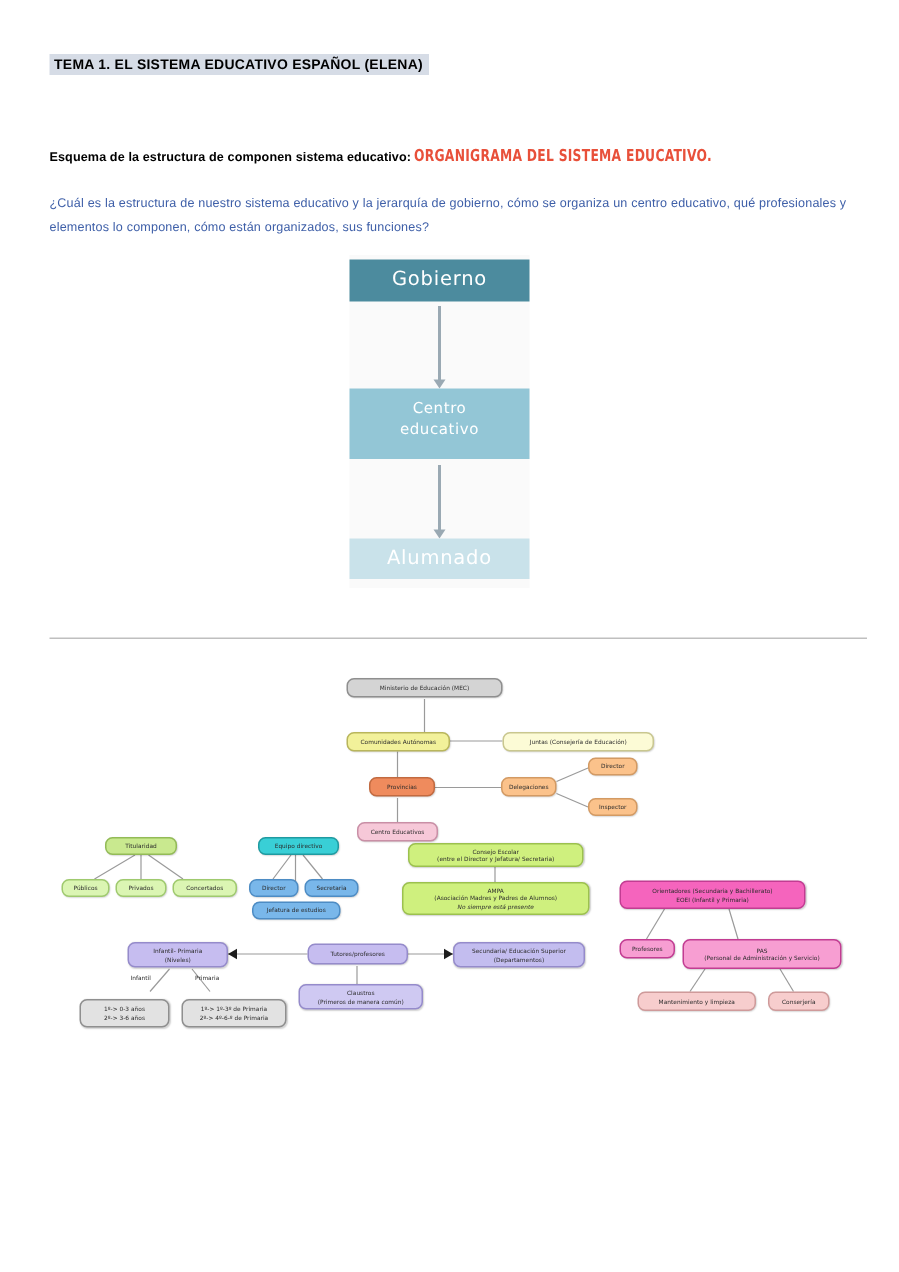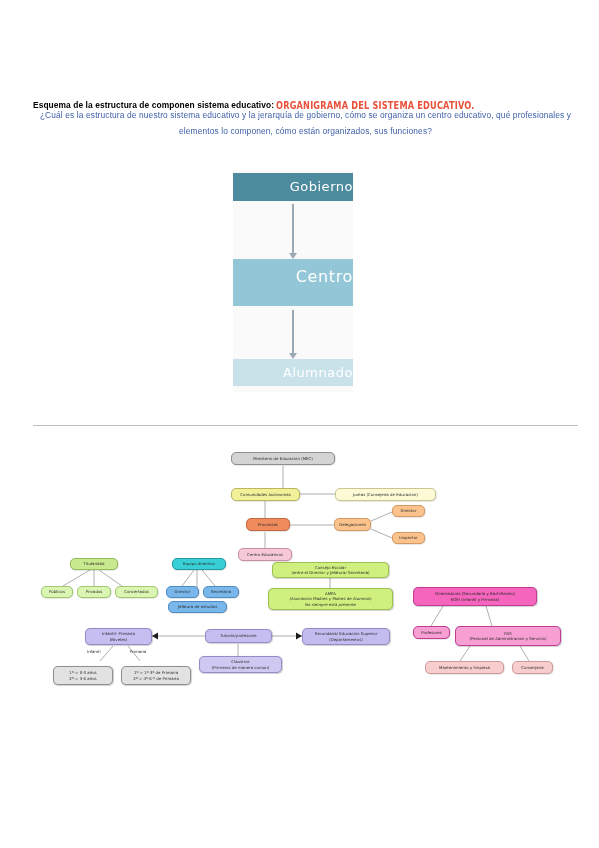--- a/index.html
+++ b/index.html
@@ -45,53 +45,52 @@
     font-weight: bold;
     font-size: 9.6px;
     letter-spacing: 0.02em;
     transform: scaleY(1.15) scaleX(0.95);
     transform-origin: left center;
     display: inline-block;
   }
 
   .blue-q {
     position: absolute;
-    left: 33px; top: 108px;
+    left: 33px; top: 128px;
     width: 545px;
     font-size: 8.4px;
     color: #3e5fa8;
     line-height: 1.85;
     letter-spacing: 0.015em;
-    text-align: center;
   }
 
   
   .diag1 {
     position: absolute;
     left: 233px; top: 170px;
     width: 120px; height: 222px;
     background: #fafafa;
   }
   .d1-box {
     position: absolute;
     left: 0; width: 120px;
-    text-align: right;
+    text-align: center;
     font-family: "DejaVu Sans", sans-serif;
     color: #ffffff;
     letter-spacing: 0.04em;
   }
   .d1-gob {
     top: 3px; height: 28px; line-height: 28px;
     background: #4c8b9e;
     font-size: 13px;
   }
   .d1-centro {
     top: 89px; height: 47px;
     background: #93c6d6;
-    font-size: 16px;
+    font-size: 10px;
     padding-top: 7px;
     line-height: 1.35;
   }
   .d1-alum {
     top: 189px; height: 27px; line-height: 27px;
     background: #c9e2ea;
     font-size: 13px;
   }
   .d1-arrow {
     position: absolute;
@@ -166,35 +165,37 @@
   .c-blue   { background: #79b7ea; border-color: #4d8cc4; }
   .c-purple { background: #c6bdf0; border-color: #958bcb; }
   .c-magenta{ background: #f564bd; border-color: #c23c92; }
   .c-pinkl  { background: #f7cdcd; border-color: #cf9a9a; }
 </style>
 </head>
 <body>
 
 <div class="page">
 
+  <div class="title-line">TEMA 1. EL SISTEMA EDUCATIVO ESPAÑOL (ELENA)</div>
 
 
   <div class="para para-2">
     <span>Esquema de la estructura de componen sistema educativo:</span>
     <span class="red-hand">ORGANIGRAMA DEL SISTEMA EDUCATIVO.</span>
   </div>
 
   <div class="blue-q">¿Cuál es la estructura de nuestro sistema educativo y la jerarquía de gobierno, cómo se organiza un centro educativo, qué profesionales y elementos lo componen, cómo están organizados, sus funciones?</div>
 
   <div class="diag1">
     <div class="d1-box d1-gob">Gobierno</div>
     <div class="d1-arrow a1"></div>
     <div class="d1-box d1-centro">
       <div style="width:100%">
         <div>Centro</div>
+        <div>educativo</div>
       </div>
     </div>
     <div class="d1-arrow a2"></div>
     <div class="d1-box d1-alum">Alumnado</div>
   </div>
 
   <div class="hr"></div>
 
   <div class="organigrama">
 

